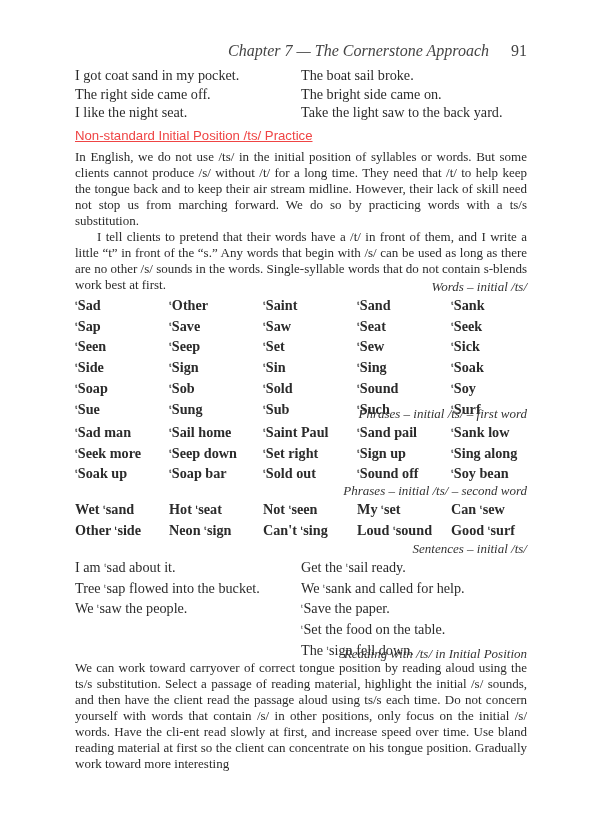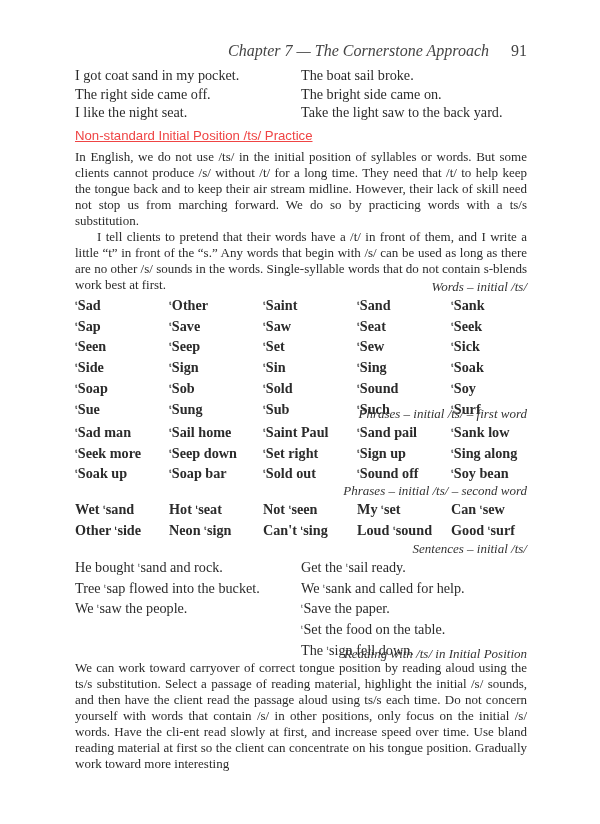--- a/index.html
+++ b/index.html
@@ -174,21 +174,21 @@
       <div class="cell"><span>Other </span><span class="tmark">t</span><span>side</span></div>
       <div class="cell"><span>Neon </span><span class="tmark">t</span><span>sign</span></div>
       <div class="cell"><span>Can't </span><span class="tmark">t</span><span>sing</span></div>
       <div class="cell"><span>Loud </span><span class="tmark">t</span><span>sound</span></div>
       <div class="cell"><span>Good </span><span class="tmark">t</span><span>surf</span></div>
     </div>
 
   <div class="block sub-heading" style="top:540px;">Sentences – initial /ts/</div>
   <div class="block two-col" style="top:556px;">
     <div id="sentences-left">
-        <div class="line"><span>He bought </span><span class="tmark">t</span><span>sand and rock.</span></div>
+        <div class="line"><span>I am </span><span class="tmark">t</span><span>sad about it.</span></div>
         <div class="line"><span>Tree </span><span class="tmark">t</span><span>sap flowed into the bucket.</span></div>
         <div class="line"><span>We </span><span class="tmark">t</span><span>saw the people.</span></div>
       </div>
     <div id="sentences-right">
         <div class="line"><span>Get the </span><span class="tmark">t</span><span>sail ready.</span></div>
         <div class="line"><span>We </span><span class="tmark">t</span><span>sank and called for help.</span></div>
         <div class="line"><span class="tmark">t</span><span>Save the paper.</span></div>
         <div class="line"><span class="tmark">t</span><span>Set the food on the table.</span></div>
         <div class="line"><span>The </span><span class="tmark">t</span><span>sign fell down.</span></div>
       </div>

